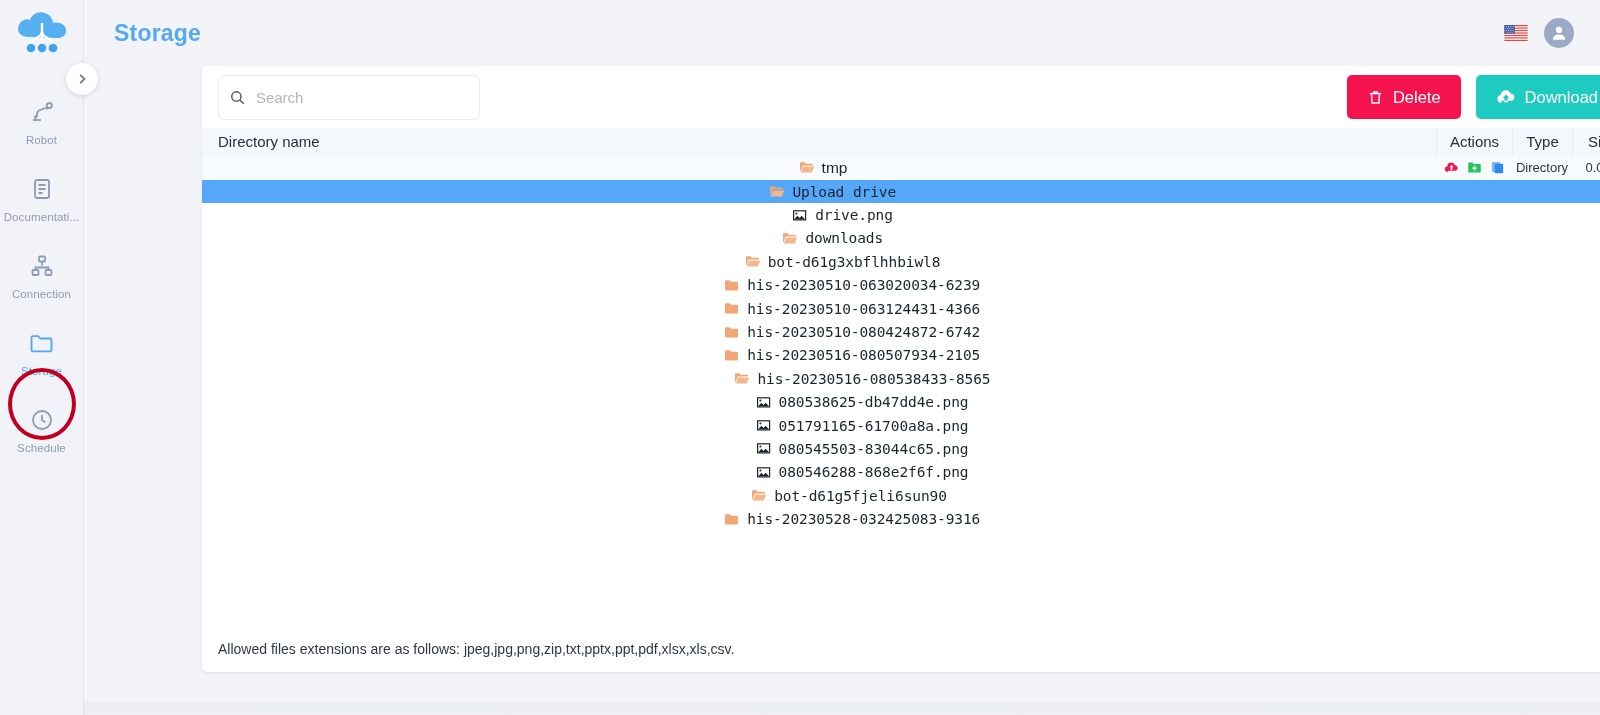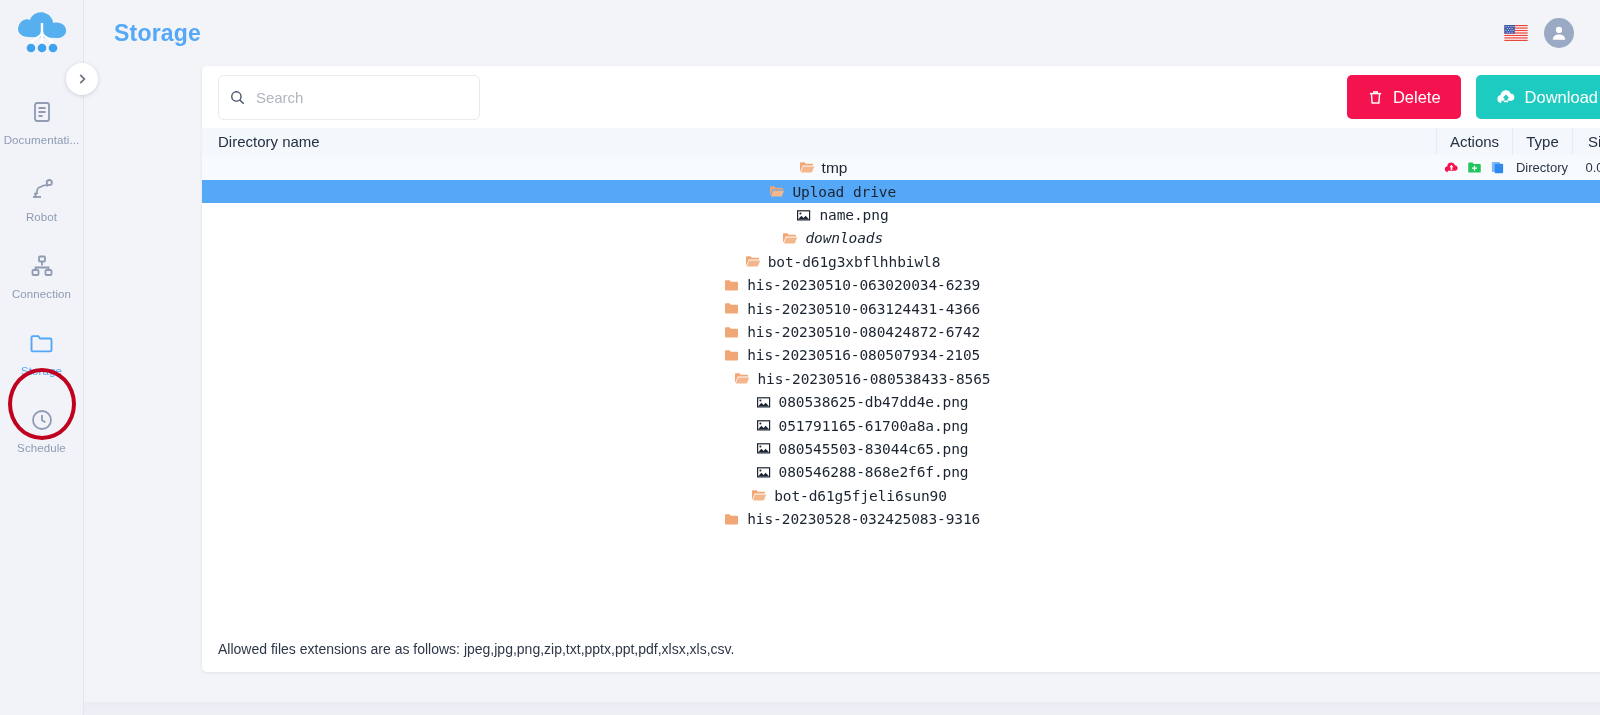--- a/index.html
+++ b/index.html
@@ -149,43 +149,43 @@
         <path d="M16 27 C7 27 3 21 6 15 C8 10 14 8 17 10 C19 3 28 0 34 4 C38 6 40 10 40 13 C48 11 54 16 53 22 C52 26 48 28 44 28 Z" fill="#56b0f0"></path>
         <path d="M29 13 L29 33" stroke="#ffffff" stroke-width="2.4" fill="none"></path>
         <path d="M29 22 C29 28 18 28 18 34" stroke="#ffffff" stroke-width="2.4" fill="none"></path>
         <path d="M29 22 C29 28 40 28 40 34" stroke="#ffffff" stroke-width="2.4" fill="none"></path>
         <circle cx="18" cy="38" r="4.3" fill="#3fa2ee"></circle>
         <circle cx="29" cy="38" r="4.3" fill="#3fa2ee"></circle>
         <circle cx="40" cy="38" r="4.3" fill="#3fa2ee"></circle>
       </svg>
     </div>
 
-
-    <div class="nav-item">
-      <span class="nav-icon">
-        <svg width="24" height="24" viewBox="0 0 24 24" fill="none" stroke="#8e9bb3" stroke-width="1.8">
-          <rect x="5" y="3" width="14" height="18" rx="2"></rect>
-          <path d="M8.5 8h7M8.5 12h7M8.5 16h4"></path>
-        </svg>
-      </span>
-      <span class="nav-label">Documentati...</span>
-    </div>
 
     <div class="nav-item">
       <span class="nav-icon">
         <svg width="24" height="24" viewBox="0 0 24 24" fill="none" stroke="#8e9bb3" stroke-width="1.8">
           <path d="M3 20h8"></path>
             <path d="M5 20l3-9"></path>
             <path d="M8 11l7-3"></path>
           <path d="M15 8l3 1"></path>
             <circle cx="19.3" cy="5.6" r="2.6"></circle>
           <path d="M4 17l4-1"></path>
         </svg>
       </span>
       <span class="nav-label">Robot</span>
+    </div>
+
+    <div class="nav-item">
+      <span class="nav-icon">
+        <svg width="24" height="24" viewBox="0 0 24 24" fill="none" stroke="#8e9bb3" stroke-width="1.8">
+          <rect x="5" y="3" width="14" height="18" rx="2"></rect>
+          <path d="M8.5 8h7M8.5 12h7M8.5 16h4"></path>
+        </svg>
+      </span>
+      <span class="nav-label">Documentati...</span>
     </div>
 
     <div class="nav-item">
       <span class="nav-icon">
         <svg width="24" height="24" viewBox="0 0 24 24" fill="none" stroke="#8e9bb3" stroke-width="1.8">
           <rect x="9" y="2.5" width="6" height="5" rx="1"></rect>
           <rect x="2.5" y="16" width="6" height="5" rx="1"></rect>
           <rect x="15.5" y="16" width="6" height="5" rx="1"></rect>
           <path d="M12 7.5v4M5.5 16v-2.5h13V16"></path>
         </svg>
@@ -344,30 +344,30 @@
             </div>
           </div>
           <div class="row mono">
             <div class="label-wrap" style="padding-left: 47px;">
               <svg width="16" height="15" viewBox="0 0 16 15">
                 <path d="M1 2.2h13.2v10.3H1z" fill="#1b2430"></path>
                 <path d="M2.2 3.4h10.8v7.9H2.2z" fill="#ffffff"></path>
                 <path d="M2.2 11.3l3.2-3.6 2.2 2.3 2-2.2 3.4 3.5z" fill="#1b2430"></path>
                 <circle cx="4.4" cy="5.4" r="1" fill="#1b2430"></circle>
               </svg>
-              <span class="name">name.png</span>
-            </div>
-            <div class="meta">
-              <div class="cell-actions"></div>
-              <div class="cell-type"></div>
-              <div class="cell-size"></div>
-            </div>
-          </div>
-          <div class="row mono">
-            <div class="label-wrap" style="padding-left: 27.5px; font-style: italic;">
+              <span class="name">drive.png</span>
+            </div>
+            <div class="meta">
+              <div class="cell-actions"></div>
+              <div class="cell-type"></div>
+              <div class="cell-size"></div>
+            </div>
+          </div>
+          <div class="row mono">
+            <div class="label-wrap" style="padding-left: 27.5px;">
               <svg width="16" height="15" viewBox="0 0 16 15">
                 <path d="M1 3.2a.9.9 0 0 1 .9-.9h3.6l1.3 1.5h6.3a.9.9 0 0 1 .9.9v.8H3.6L1.4 11.6 1 11z" fill="#f0a775"></path>
                 <path d="M3.9 6.6h11.3l-2.2 5.3a.9.9 0 0 1-.8.6H1.9z" fill="#f4b68c"></path>
               </svg>
               <span class="name">downloads</span>
             </div>
             <div class="meta">
               <div class="cell-actions"></div>
               <div class="cell-type"></div>
               <div class="cell-size"></div>

